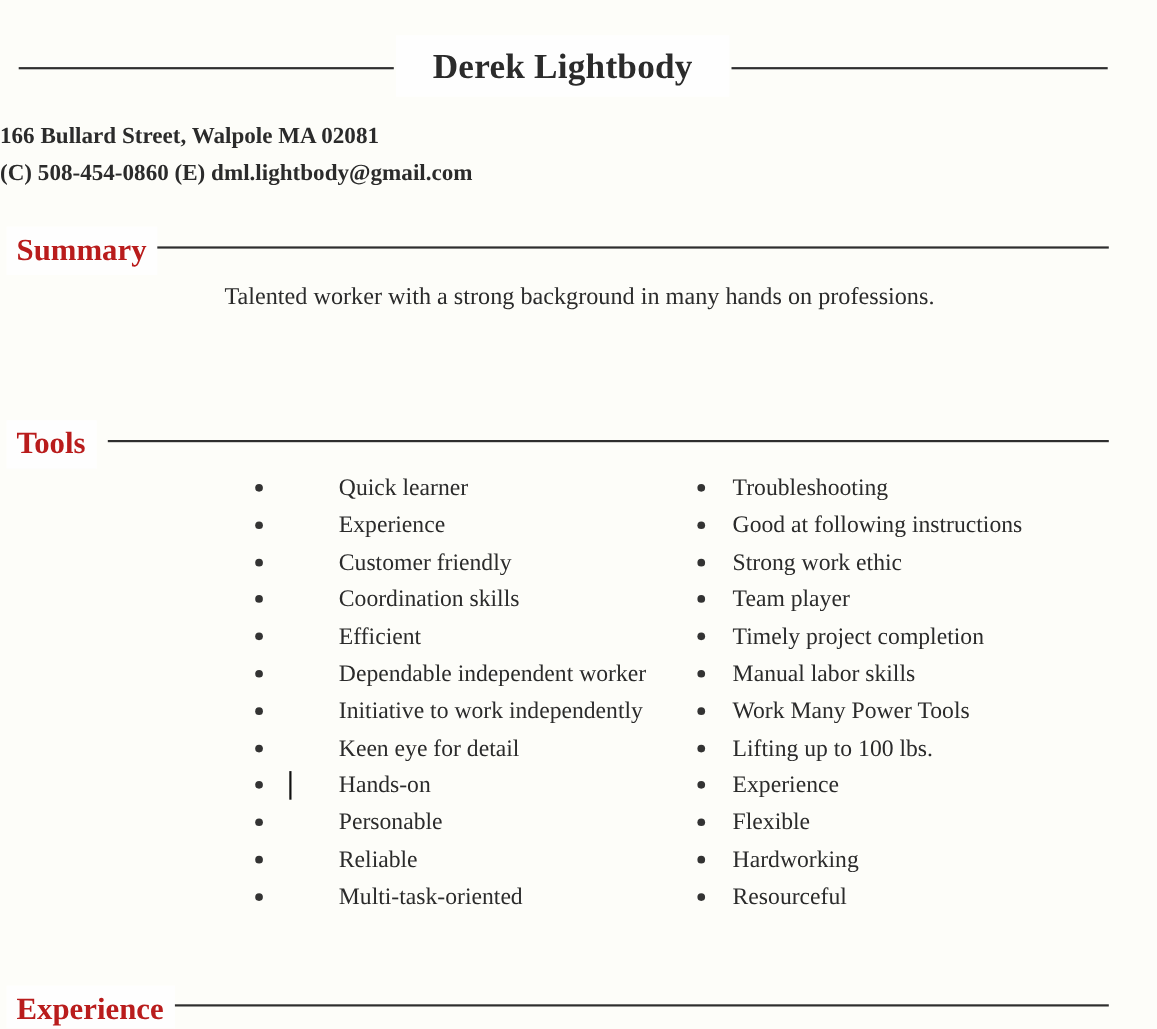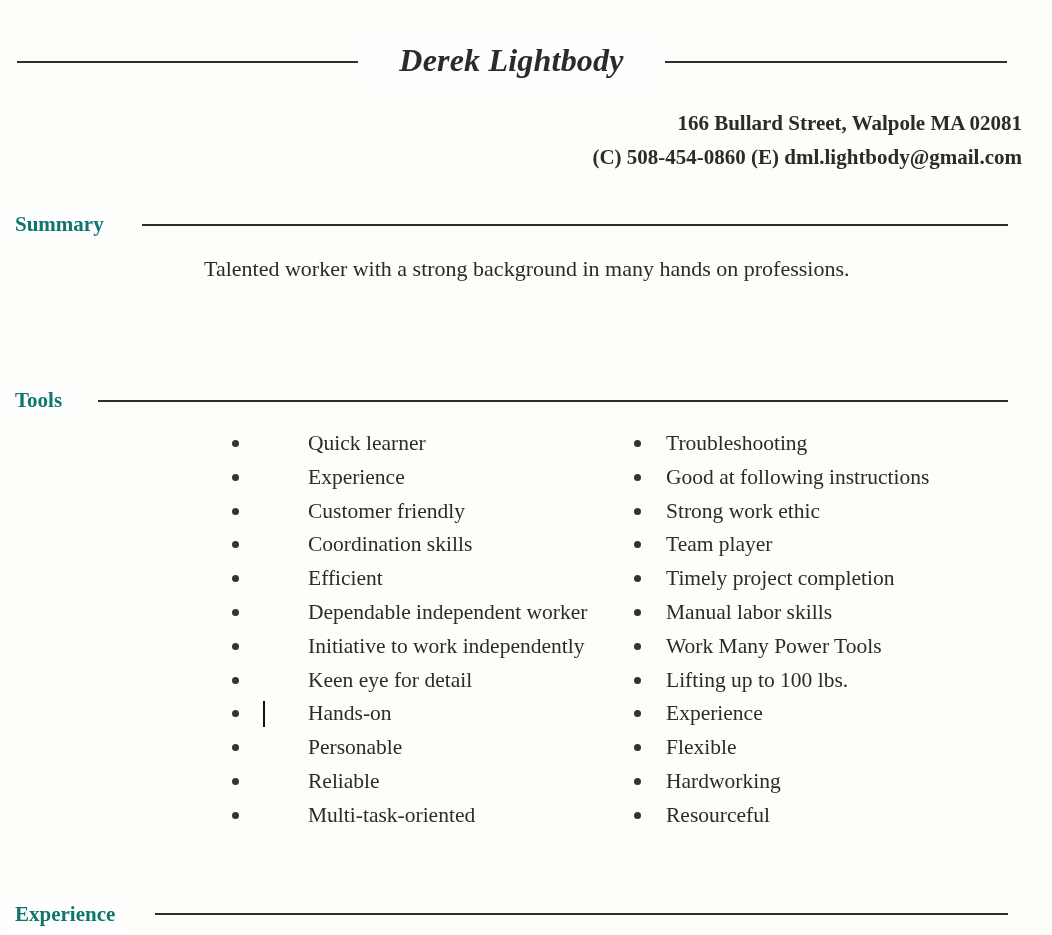--- a/index.html
+++ b/index.html
@@ -29,39 +29,38 @@
       background: #fefefe;
       display: flex;
       align-items: center;
       justify-content: center;
     }
     .name {
       font-size: 32px;
       font-weight: bold;
       color: #2b2b2b;
       letter-spacing: 0.2px;
-      font-style: italic;
     }
     .contact {
       position: absolute;
       left: 0;
       width: 1022px;
-      text-align: right;
+      text-align: left;
       font-size: 21px;
       font-weight: bold;
       color: #2b2b2b;
     }
     .section-title {
       position: absolute;
       left: 6px;
       padding: 6px 10px 6px 9px;
       background: #fefefe;
-      font-size: 21px;
+      font-size: 28px;
       font-weight: bold;
-      color: #0f766e;
+      color: #b91c1c;
     }
     .summary {
       position: absolute;
       left: 204px;
       top: 252px;
       font-size: 22px;
       line-height: 33.5px;
       color: #2b2b2b;
     }
     .summary div { white-space: nowrap; }

